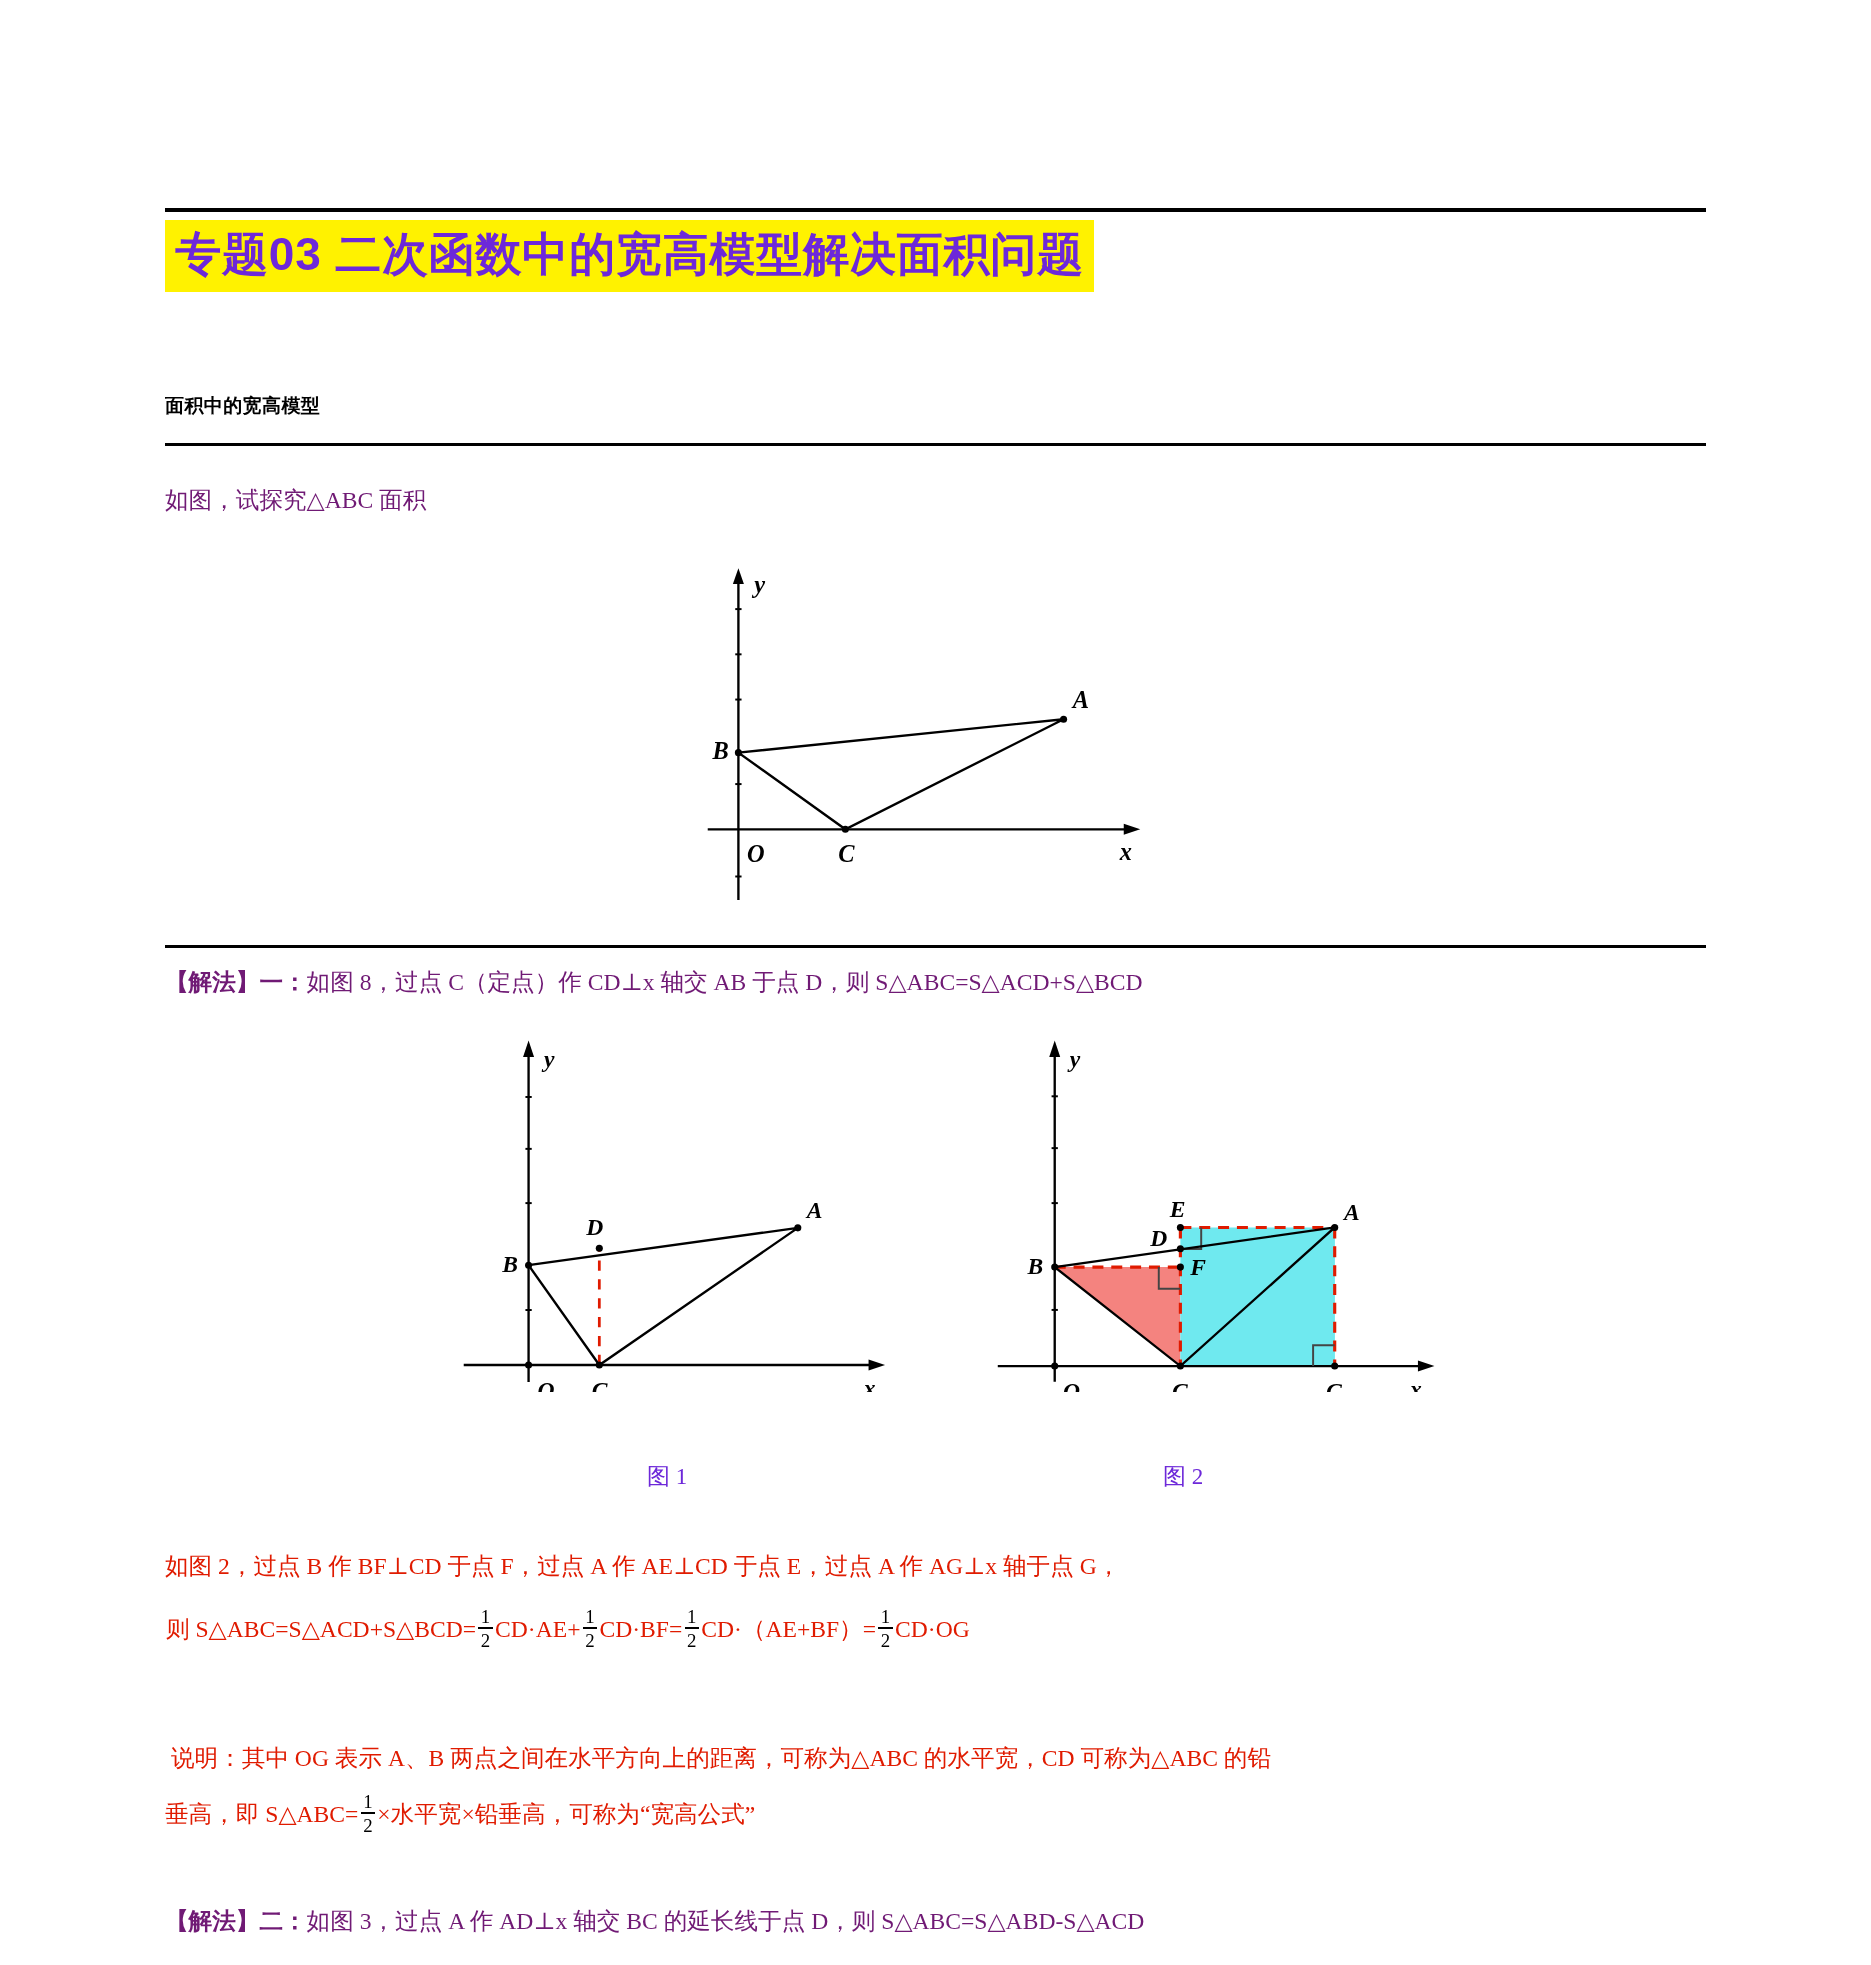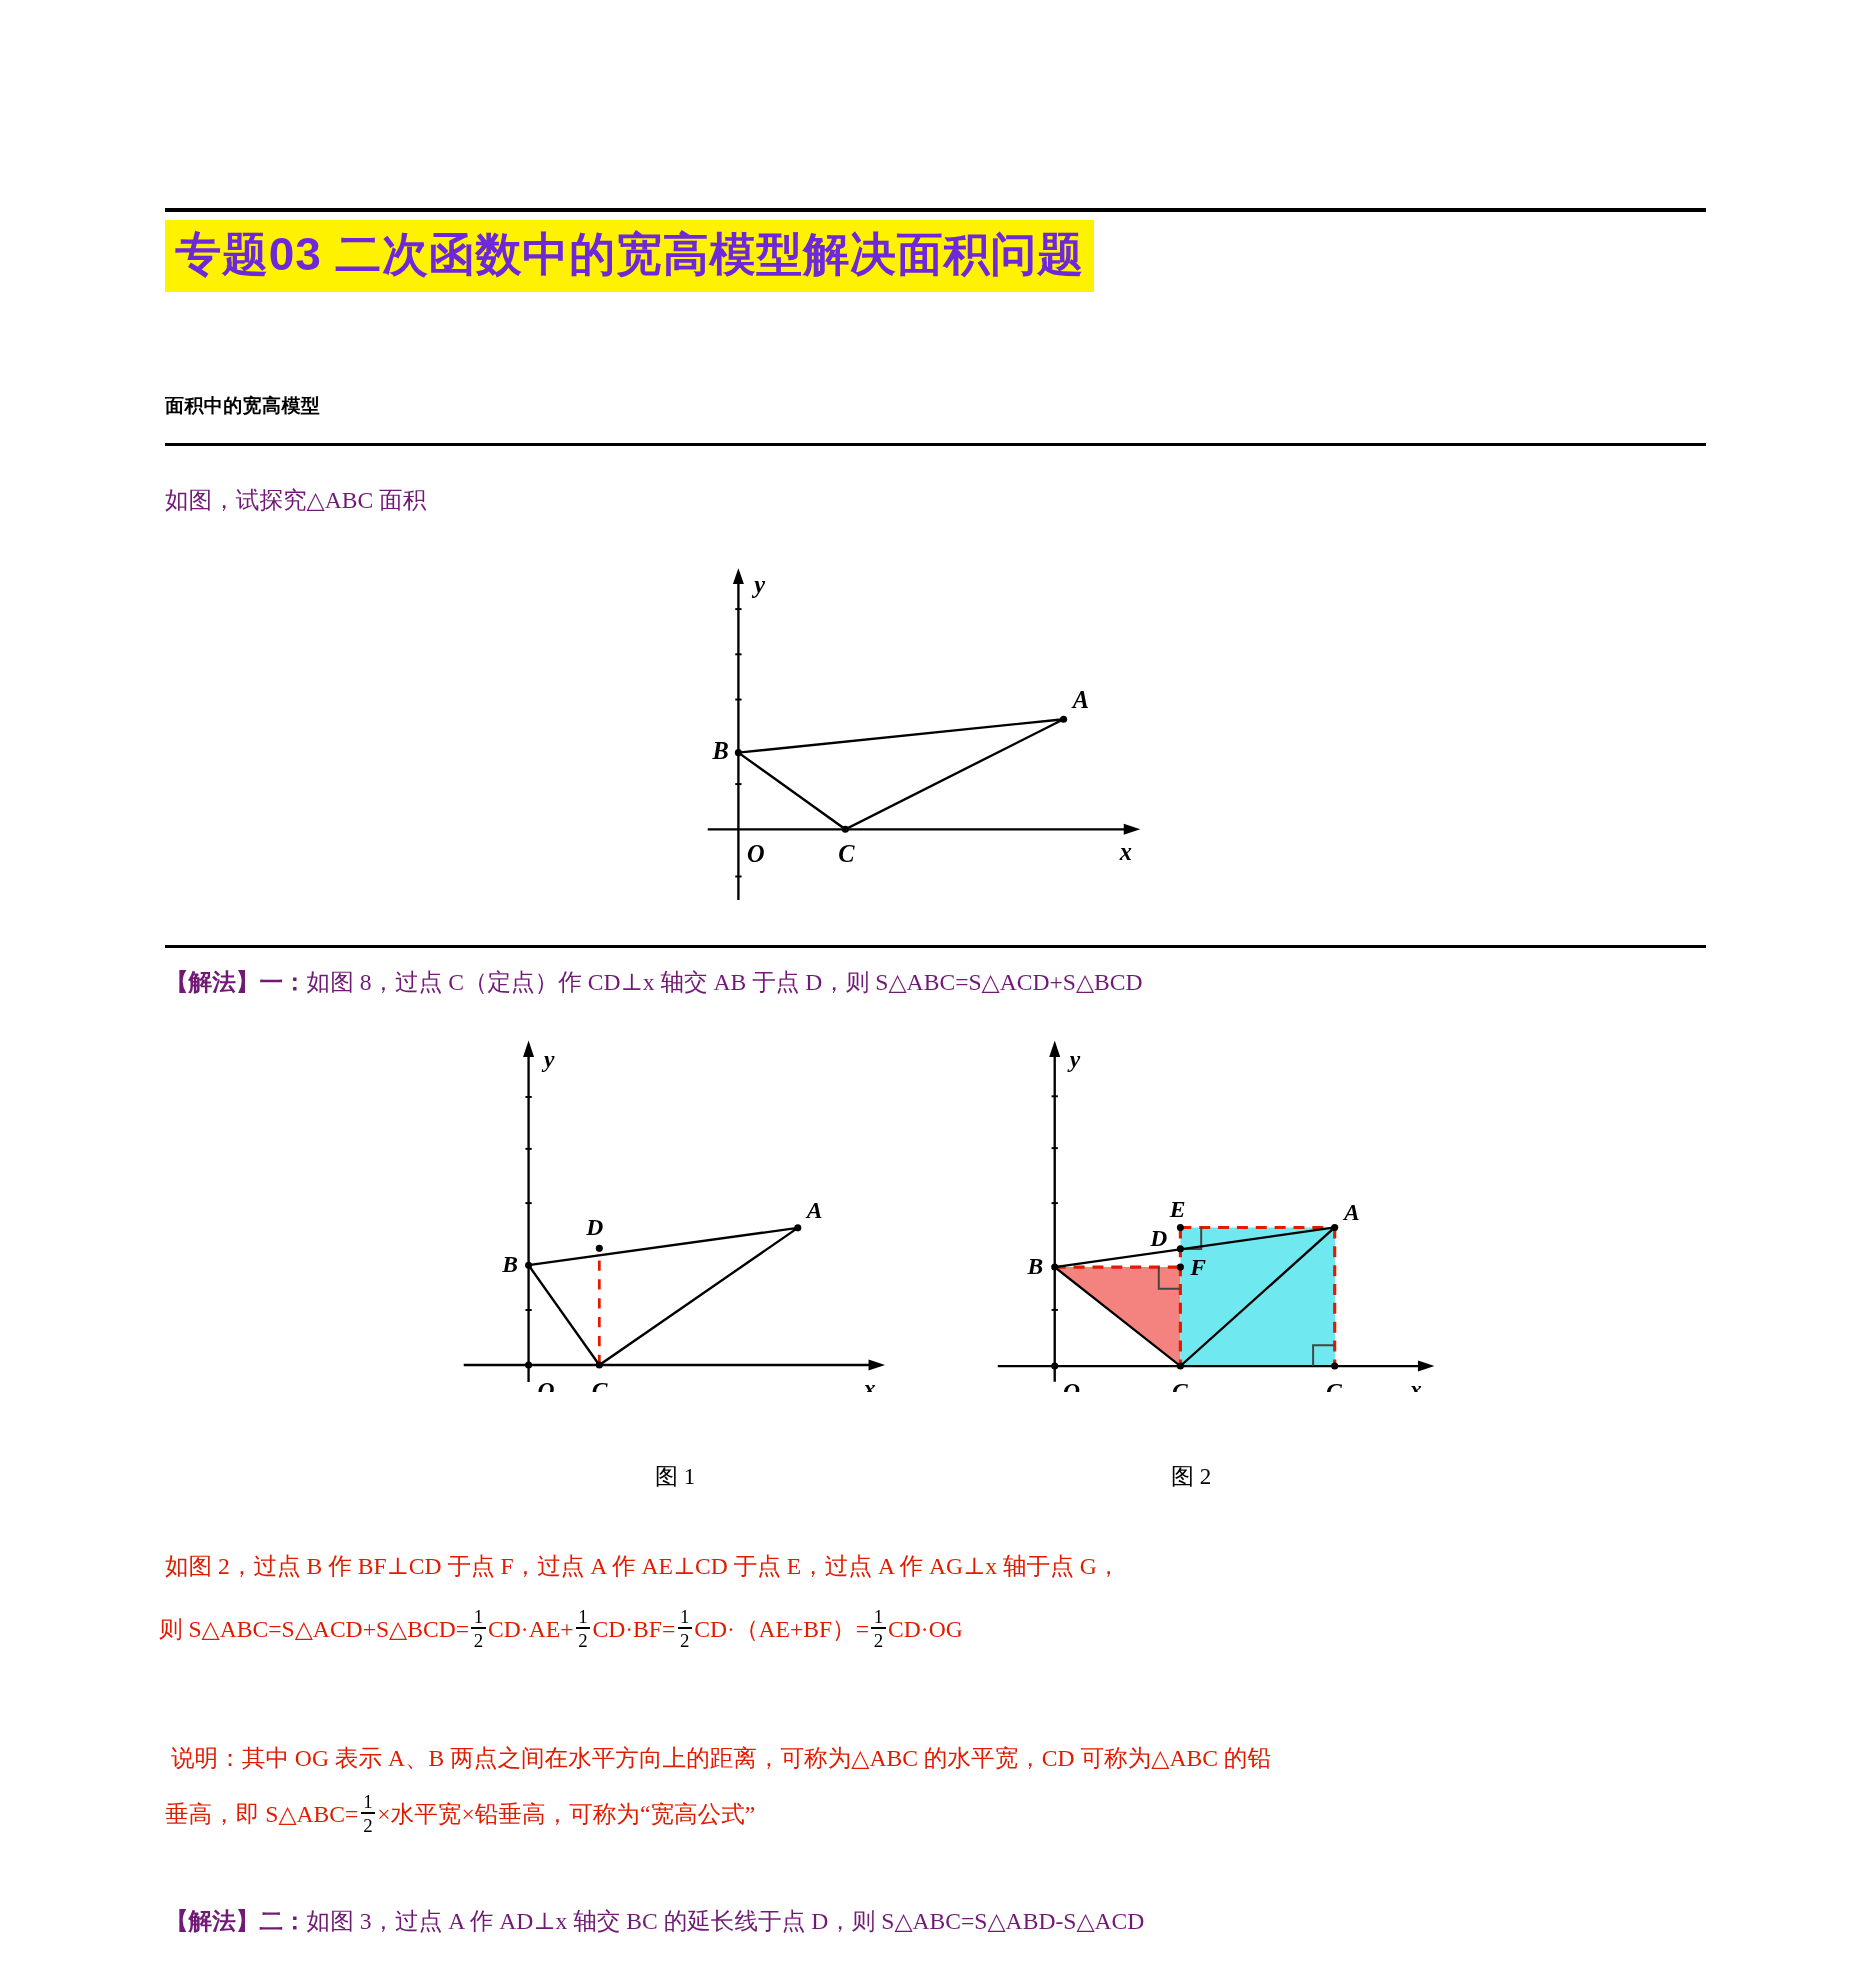--- a/index.html
+++ b/index.html
@@ -56,21 +56,21 @@
   }
   .frac .n{display:block;padding:0 2.4px;}
   .frac .bar{display:block;height:2px;background:#000;margin:1.2px 0;}
   .frac .d{display:block;padding:0 2.4px;}
 
   
   .fig{position:absolute;}
   .figcap{
     position:absolute;
     font-family:"Liberation Serif","DejaVu Serif",serif;
-    font-size:23px;color:#000000;white-space:nowrap;margin-left:8px;
+    font-size:23px;color:#6d28d9;white-space:nowrap;
   }
   svg text{font-family:"Liberation Serif","DejaVu Serif",serif;font-style:italic;font-weight:bold;}
 </style>
 </head>
 <body>
 
 <div class="page">
 
   <div class="title-rule"></div>
   <div class="title-hl">专题03  二次函数中的宽高模型解决面积问题</div>
@@ -188,21 +188,21 @@
       <text x="1080" y="945" font-size="60">x</text>
       <text x="213" y="104" font-size="60">y</text>
     </svg>
   </div>
 
   <div class="figcap" style="left:647px;top:1461px;">图 1</div>
   <div class="figcap" style="left:1163px;top:1461px;">图 2</div>
 
   <div class="txt red" style="left:165px;top:1549px;">如图 2，过点 B 作 BF⊥CD 于点 F，过点 A 作 AE⊥CD 于点 E，过点 A 作 AG⊥x 轴于点 G，</div>
 
-  <div class="txt red" style="left:159px;top:1607px;">
+  <div class="txt red" style="left:166px;top:1607px;">
     <span>则 S△ABC=S△ACD+S△BCD=</span><span class="frac"><span class="n">1</span><span class="bar"></span><span class="d">2</span></span><span>CD·AE+</span><span class="frac"><span class="n">1</span><span class="bar"></span><span class="d">2</span></span><span>CD·BF=</span><span class="frac"><span class="n">1</span><span class="bar"></span><span class="d">2</span></span><span>CD·（AE+BF）=</span><span class="frac"><span class="n">1</span><span class="bar"></span><span class="d">2</span></span><span>CD·OG</span>
   </div>
 
   <div class="txt red" style="left:171px;top:1741px;">说明：其中 OG 表示 A、B 两点之间在水平方向上的距离，可称为△ABC 的水平宽，CD 可称为△ABC 的铅</div>
 
   <div class="txt red" style="left:165px;top:1792px;">
     <span>垂高，即 S△ABC=</span><span class="frac"><span class="n">1</span><span class="bar"></span><span class="d">2</span></span><span>×水平宽×铅垂高，可称为“宽高公式”</span>
   </div>
 
   <div class="txt" style="left:165px;top:1904px;">

